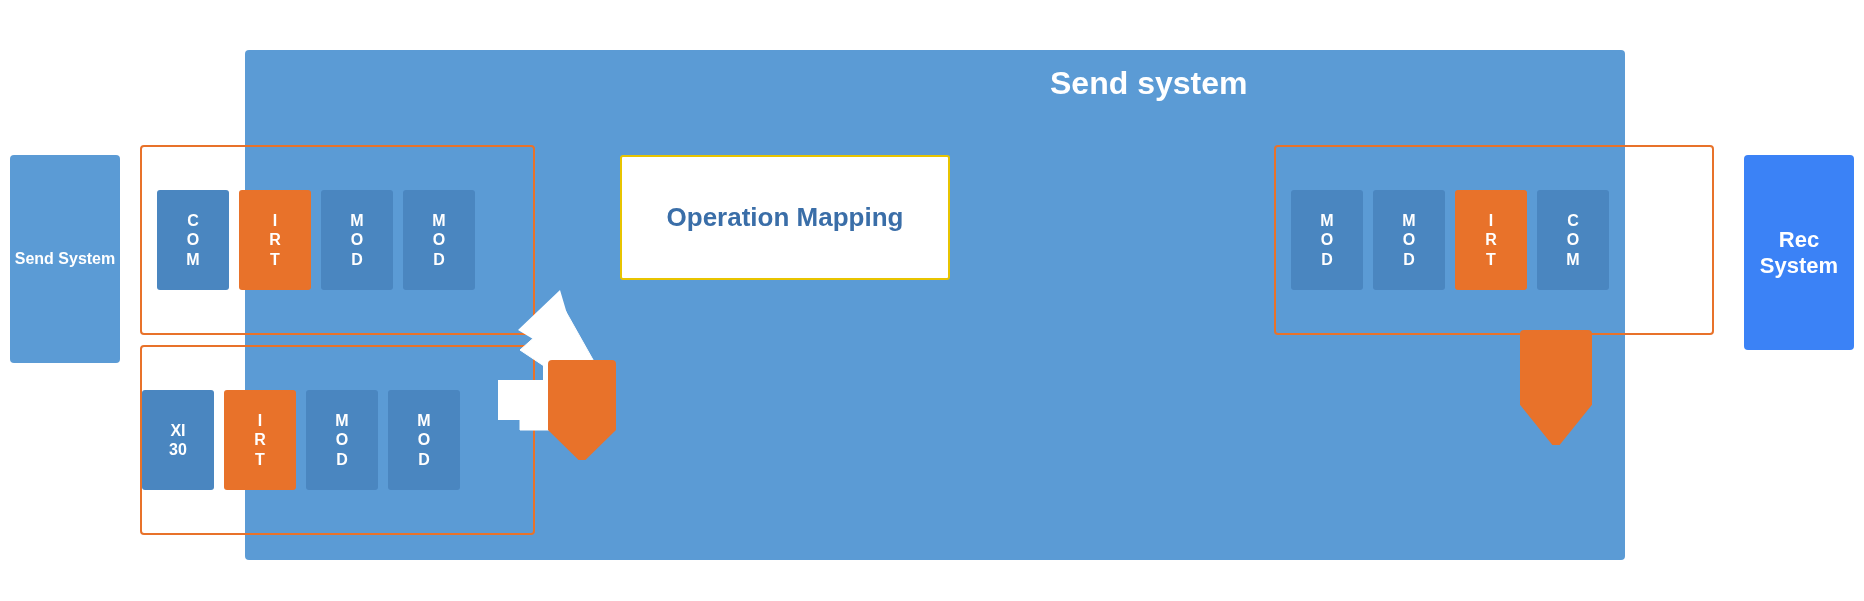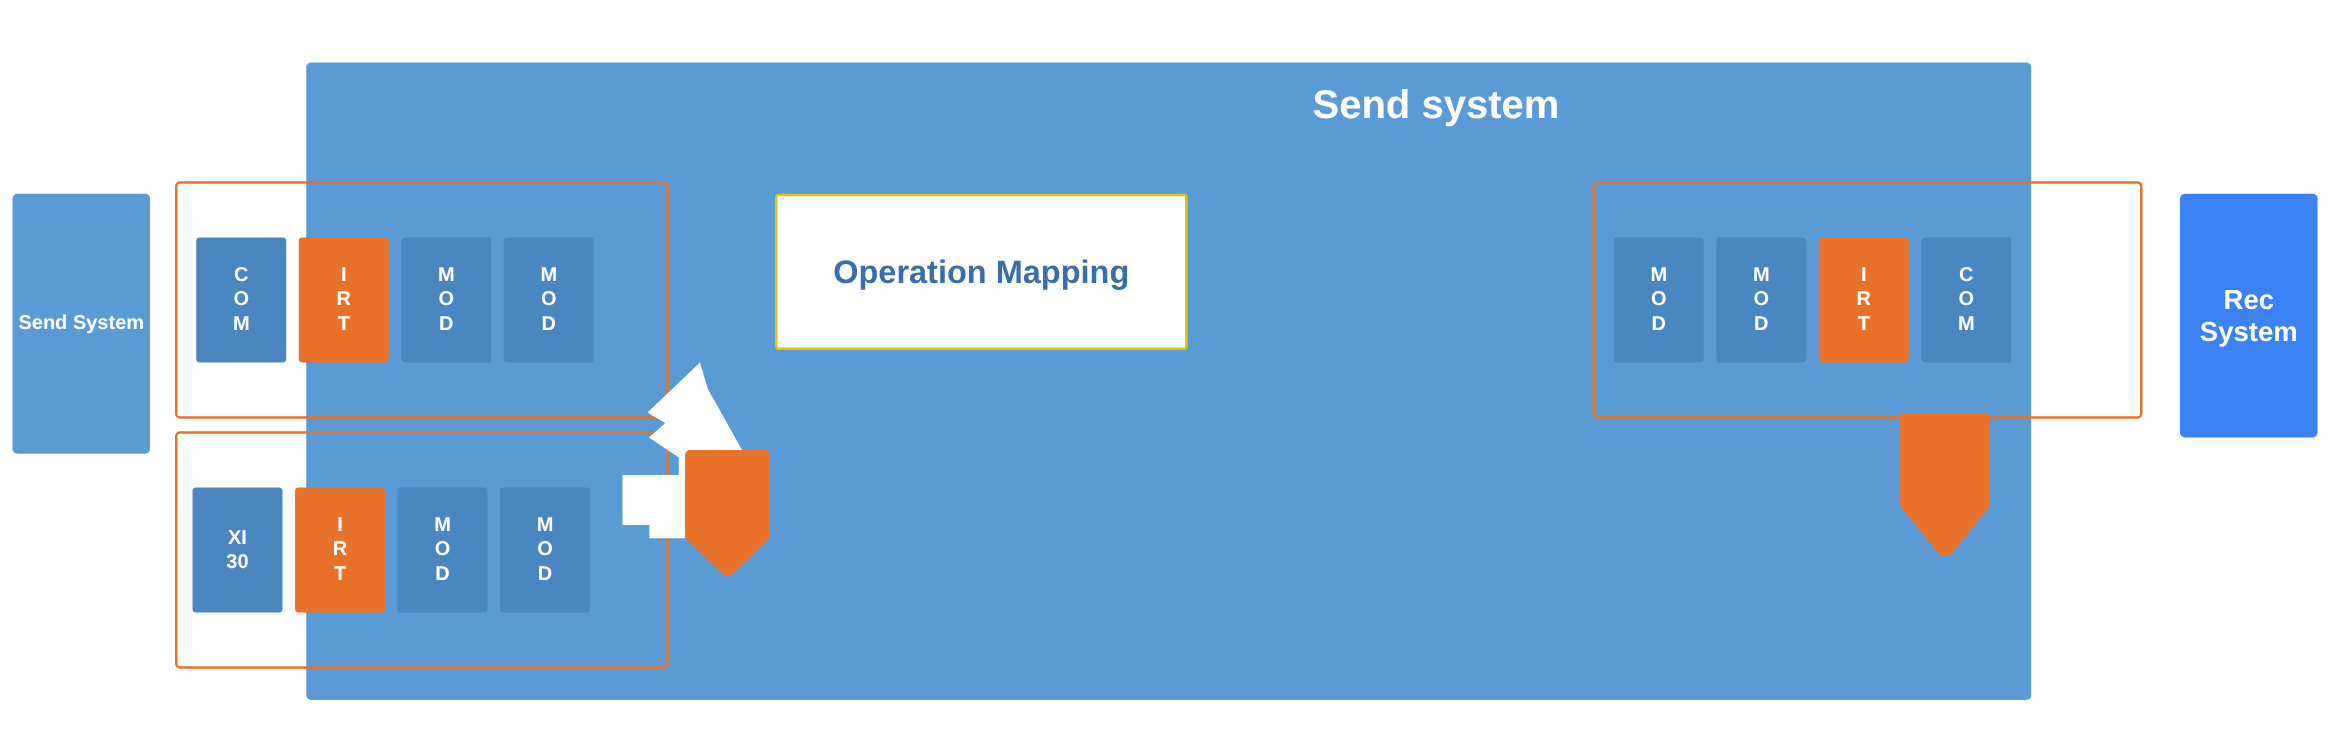--- a/index.html
+++ b/index.html
@@ -88,21 +88,21 @@
       position: absolute;
       left: 140px;
       top: 345px;
       width: 395px;
       height: 190px;
       border: 2.5px solid #E8722A;
       border-radius: 4px;
       background: transparent;
       display: flex;
       align-items: center;
-      padding: 12px;
+      padding: 0;
       gap: 10px;
     }
     
     .group-right {
       position: absolute;
       right: 150px;
       top: 145px;
       width: 440px;
       height: 190px;
       border: 2.5px solid #E8722A;

